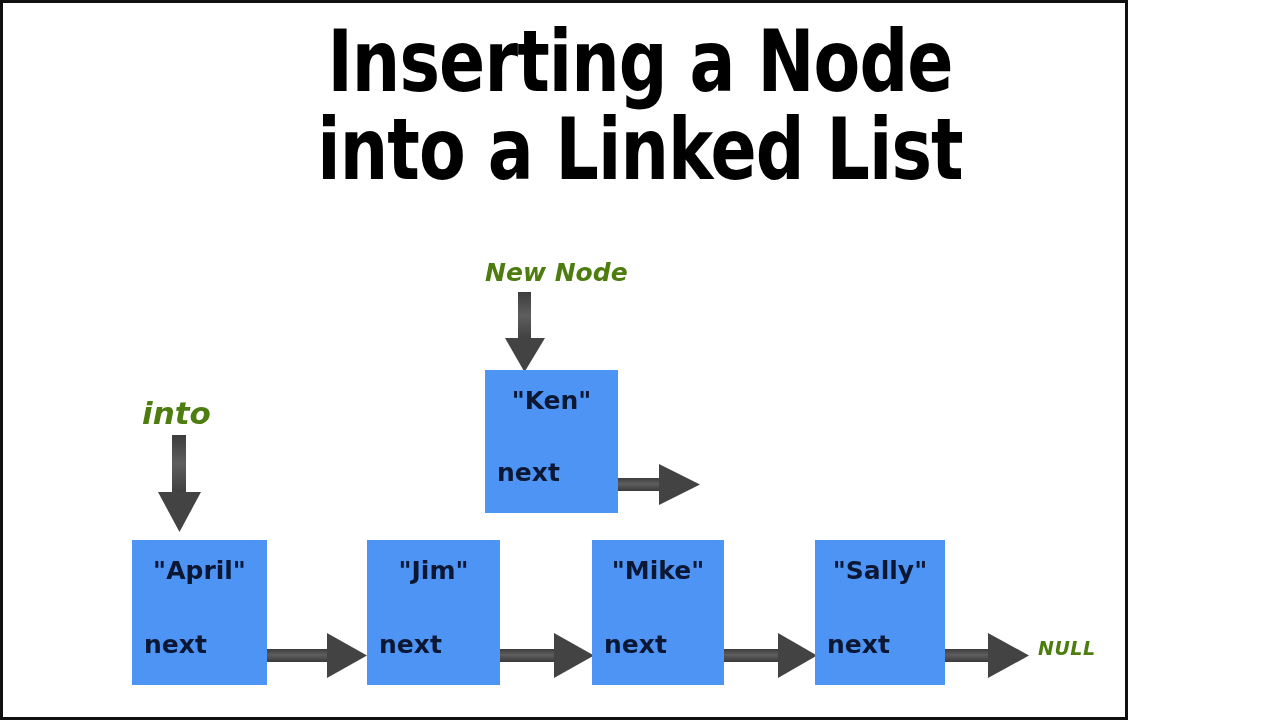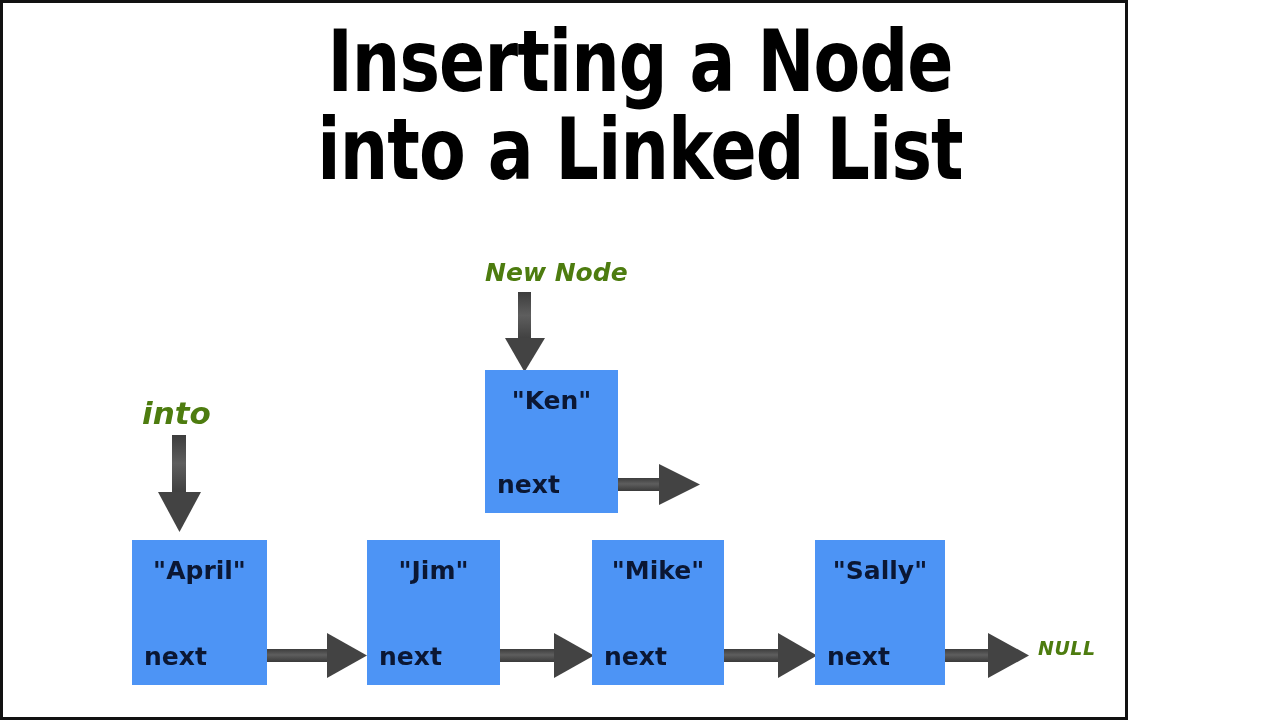--- a/index.html
+++ b/index.html
@@ -68,21 +68,21 @@
     width: 100%;
     text-align: center;
     color: #0b1733;
     font-weight: 700;
     font-size: 25px;
     letter-spacing: 0px;
     white-space: nowrap;
   }
   .node .next {
     position: absolute;
-    bottom: 14px;
+    bottom: 26px;
     left: 12px;
     color: #0b1733;
     font-weight: 700;
     font-size: 25px;
     white-space: nowrap;
     text-align: right;
   }
 
   
   .plain-label {

